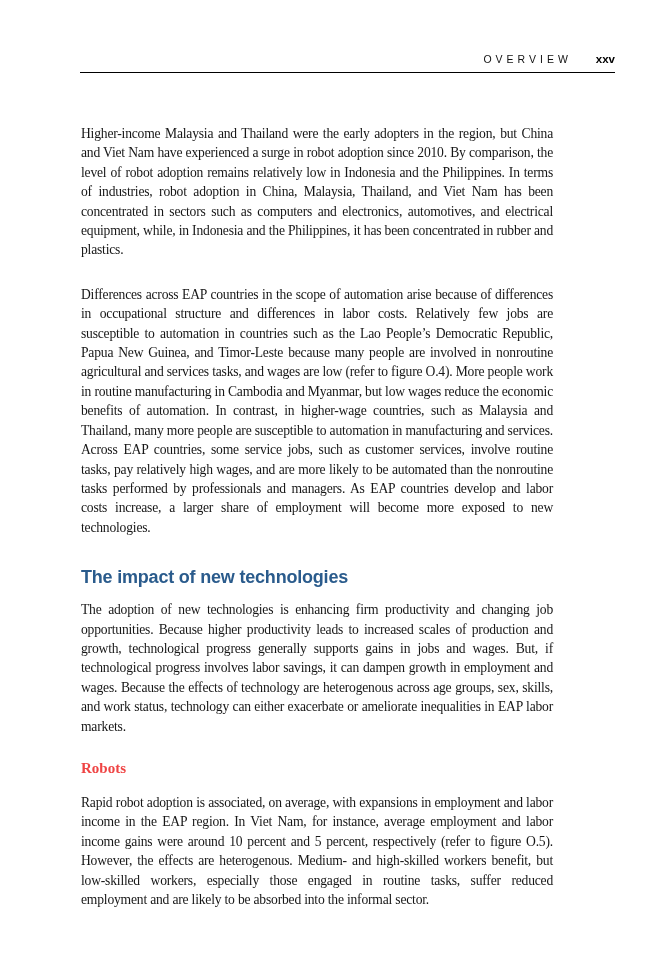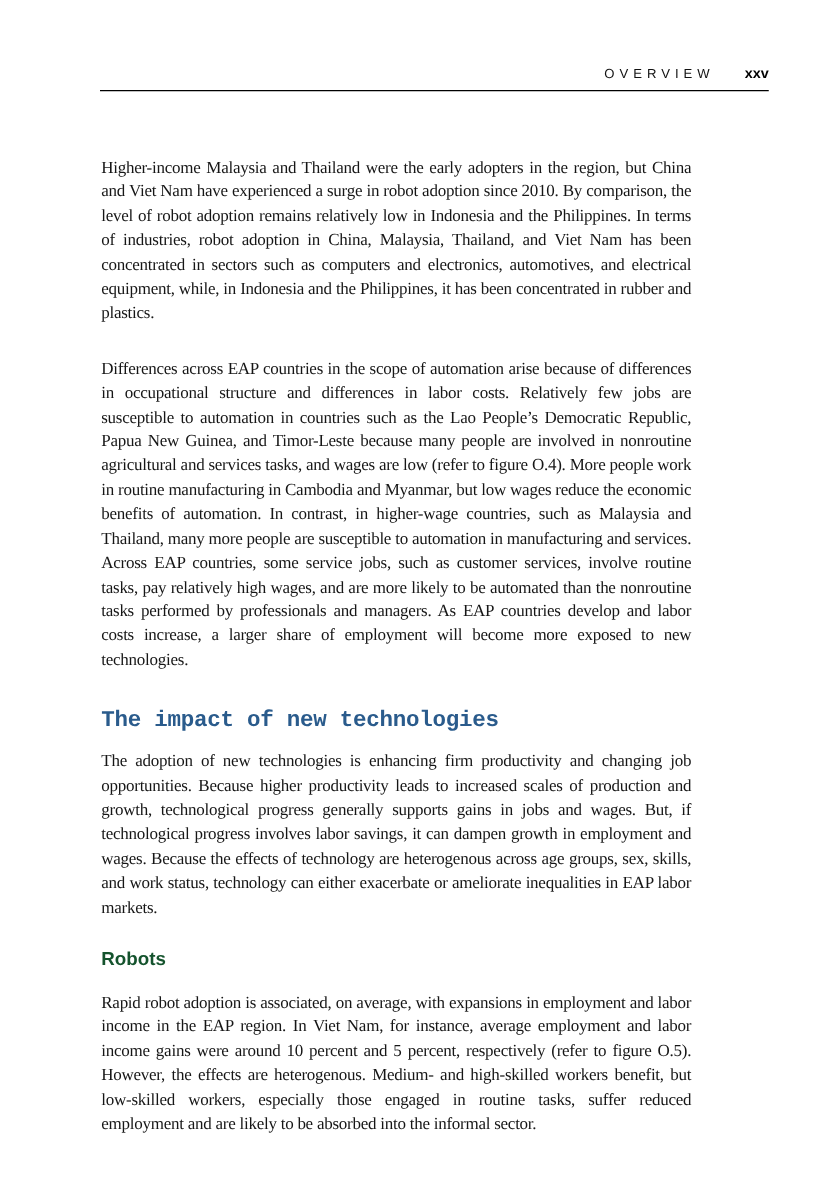--- a/index.html
+++ b/index.html
@@ -57,33 +57,33 @@
     letter-spacing: -0.2px;
     text-align: justify;
     color: #161616;
   }
   .para-first { margin-top: 51px; }
   .para-gap   { margin-top: 25px; }
 
   .section-heading {
     margin-top: 30px;
     margin-bottom: 12px;
-    font-family: Liberation Mono, monospace;
+    font-family: Liberation Sans, sans-serif;
     font-size: 18px;
     font-weight: 700;
     letter-spacing: -0.2px;
     color: var(--heading-blue, #2a5b8c);
   }
   .subsection-heading {
     margin-top: 24px;
     margin-bottom: 16px;
-    font-family: Liberation Sans, sans-serif;
+    font-family: Liberation Serif, serif;
     font-size: 15px;
     font-weight: 700;
-    color: #14532d;
+    color: #ef4444;
   }
 </style>
 </head>
 <body>
 
 <div class="page">
 
   <header class="page-header">
     <div class="header-row">
       <span class="running-title">OVERVIEW</span>

